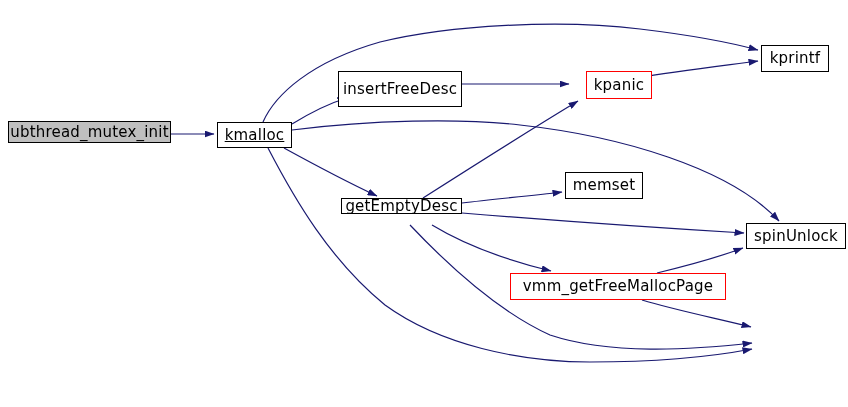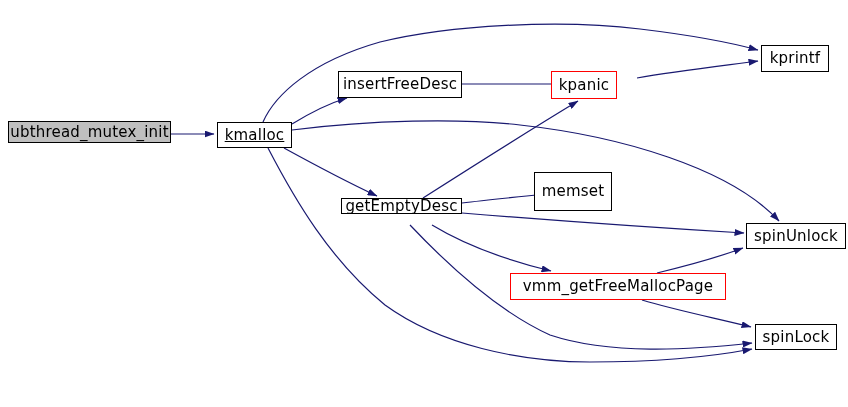--- a/index.html
+++ b/index.html
@@ -17,24 +17,24 @@
     position:absolute;box-sizing:border-box;border:1px solid var(--border);
     background:var(--fill);color:var(--text);
     display:flex;align-items:center;justify-content:center;
     font-size:15px;line-height:1;white-space:nowrap;letter-spacing:.2px;
   }
   .role-root{background:var(--root-fill);}
   .role-truncated{border-color:var(--red);}
   
   .n0{left:8px;  top:121px;width:163px;height:22px;}
   .n1{left:217px;top:122px;width:75px; height:26px;text-decoration:underline;}
-  .n2{left:338px;top:71px; width:124px;height:27px;}
-  .n3{left:551px;top:71px; width:66px; height:28px;}
+  .n2{left:338px;top:71px; width:124px;height:36px;}
+  .n3{left:586px;top:71px; width:66px; height:28px;}
   .n4{left:761px;top:45px; width:68px; height:27px;}
-  .n5{left:534px;top:172px;width:78px; height:39px;}
+  .n5{left:565px;top:172px;width:78px; height:27px;}
   .n6{left:341px;top:198px;width:121px;height:16px;}
   .n7{left:746px;top:223px;width:100px; height:26px;}
   .n8{left:510px;top:273px;width:216px;height:27px;}
   .n9{left:755px;top:324px;width:82px; height:26px;}
 </style>
 </head>
 <body>
 
 <div class="canvas">
 
@@ -63,15 +63,14 @@
 
   <div class="node n0 role-root">ubthread_mutex_init</div>
   <div class="node n1 role-normal">kmalloc</div>
   <div class="node n2 role-normal">insertFreeDesc</div>
   <div class="node n3 role-truncated">kpanic</div>
   <div class="node n4 role-normal">kprintf</div>
   <div class="node n5 role-normal">memset</div>
   <div class="node n6 role-normal">getEmptyDesc</div>
   <div class="node n7 role-normal">spinUnlock</div>
   <div class="node n8 role-truncated">vmm_getFreeMallocPage</div>
-  <div class="node n9 role-normal">spinLock</div>
 
 </div>
 
 </body></html>

